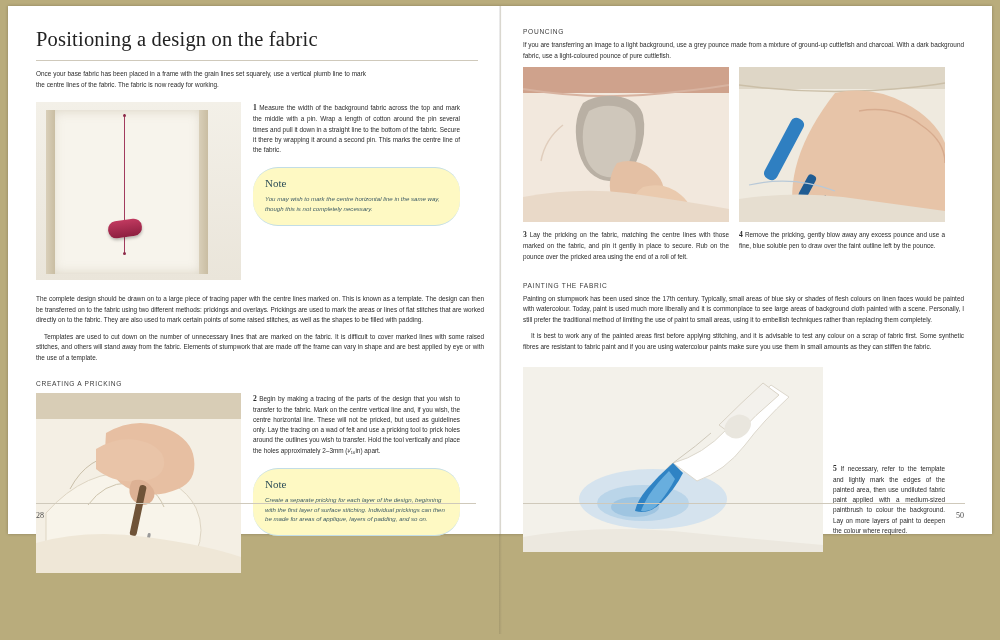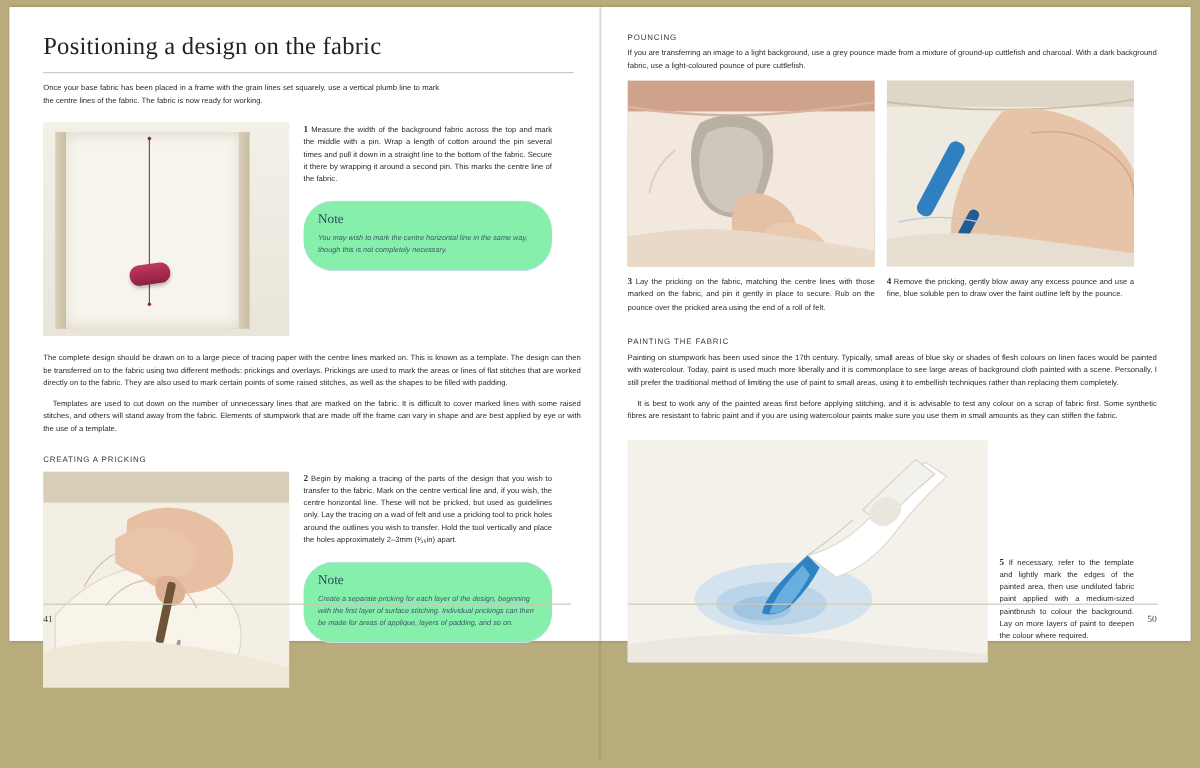--- a/index.html
+++ b/index.html
@@ -108,21 +108,21 @@
     color: #2a2a2a;
     text-align: justify;
   }
   .step .num {
     font-weight: bold;
     font-size: 7.6px;
     font-family: "Liberation Serif", serif;
   }
   .note-box {
     margin-top: 12px;
-    background: #86efac;
+    background: #fef9c3;
     border-top: 1px solid #c2dde6;
     border-bottom: 1px solid #c2dde6;
     padding: 9px 12px 11px 12px;
     border-radius: 25px;
   }
   .note-box .note-title {
     font-family: "Liberation Serif", serif;
     font-size: 11px;
     color: #2d4d58;
     margin: 0 0 5px 0;
@@ -332,21 +332,21 @@
 
           <div class="note-box">
             <div class="note-title">Note</div>
             <div class="note-body">Create a separate pricking for each layer of the design, beginning with the first layer of surface stitching. Individual prickings can then be made for areas of applique, layers of padding, and so on.</div>
           </div>
         </div>
       </div>
     </div>
 
     <div class="foot-rule left"></div>
-    <div class="page-num left">41</div>
+    <div class="page-num left">28</div>
   </div>
 
   <div class="page page-right">
 
     <div class="section-head">POUNCING</div>
     <p class="body-text">If you are transferring an image to a light background, use a grey pounce made from a mixture of ground-up cuttlefish and charcoal. With a dark background fabric, use a light-coloured pounce of pure cuttlefish.</p>
 
     <div class="pounce-row">
 
       <div class="fig-pounce pounce-a">

